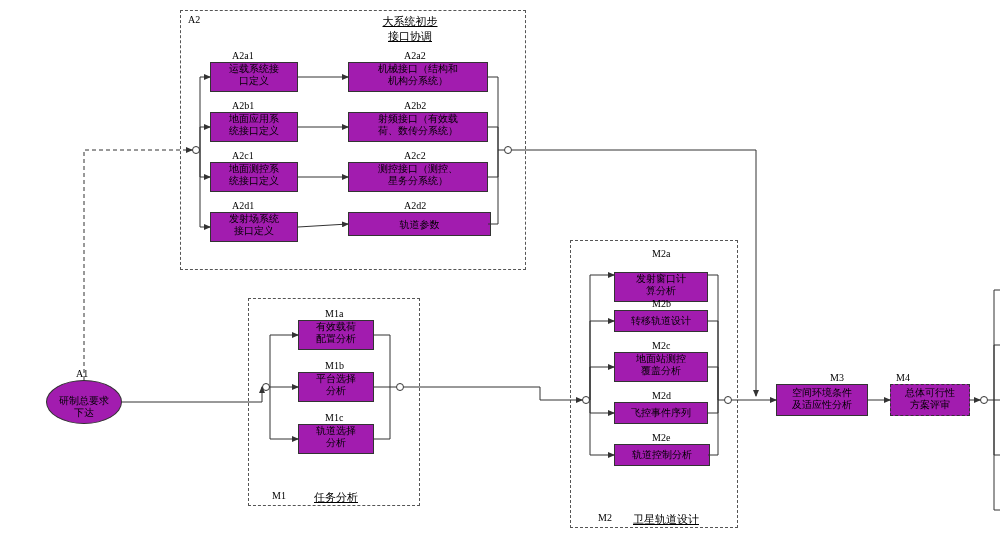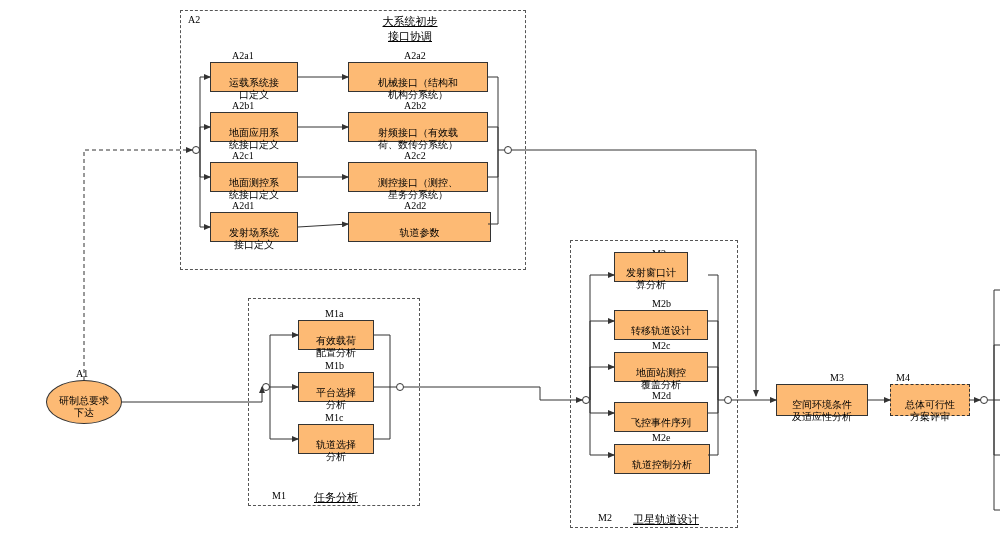--- a/index.html
+++ b/index.html
@@ -1,17 +1,17 @@
 <!DOCTYPE html>
 <html><head>
 <meta charset="utf-8">
 <style>
 *{box-sizing:border-box;margin:0;padding:0}
 body{font-family:"SimSun","Microsoft YaHei",serif;font-size:10px;background:#fff;width:1000px;height:548px;position:relative;overflow:hidden}
-.box{position:absolute;border:1px solid #333;background:#fdba74;display:flex;align-items:flex-start;justify-content:center;text-align:center;padding:14px 4px;line-height:1.2}
+.box{position:absolute;border:1px solid #333;background:#a21caf;display:flex;align-items:flex-end;justify-content:center;text-align:center;padding:4px 4px;line-height:1.2}
 .lbl{position:absolute;font-size:10px;text-align:right}
 .dashed{border:1px dashed #555;position:absolute}
 .title{text-align:center;font-size:11px}
 .ul{text-decoration:underline}
 .ellipse{border-radius:50%}
 .node{position:absolute;width:8px;height:8px;border:1px solid #333;border-radius:50%;background:#fff}
 svg.conn{position:absolute;top:0;left:0;width:1000px;height:548px;pointer-events:none}
 svg.conn line,svg.conn polyline{stroke:#333;stroke-width:1;fill:none}
 svg.conn .dash{stroke-dasharray:4 3}
 svg.conn polygon{fill:#333}
@@ -91,21 +91,21 @@
 <div class="box" style="left:298px;top:424px;width:76px;height:30px">
     <span style="white-space:pre-line">轨道选择
 分析</span>
   </div>
 
 <div class="dashed" style="left:570px;top:240px;width:168px;height:288px"></div>
 <div class="lbl" style="left:598px;top:512px">M2</div>
 <div class="lbl title ul" style="left:626px;top:512px;width:80px">卫星轨道设计</div>
 
 <div class="lbl" style="left:652px;top:248px">M2a</div>
-<div class="box" style="left:614px;top:252px;width:74px;height:30px">
+<div class="box" style="left:614px;top:272px;width:94px;height:30px">
     <span style="white-space:pre-line">发射窗口计
 算分析</span>
   </div>
 <div class="lbl" style="left:652px;top:298px">M2b</div>
 <div class="box" style="left:614px;top:310px;width:94px;height:22px">
     <span>转移轨道设计</span>
   </div>
 <div class="lbl" style="left:652px;top:340px">M2c</div>
 <div class="box" style="left:614px;top:352px;width:94px;height:30px">
     <span style="white-space:pre-line">地面站测控

